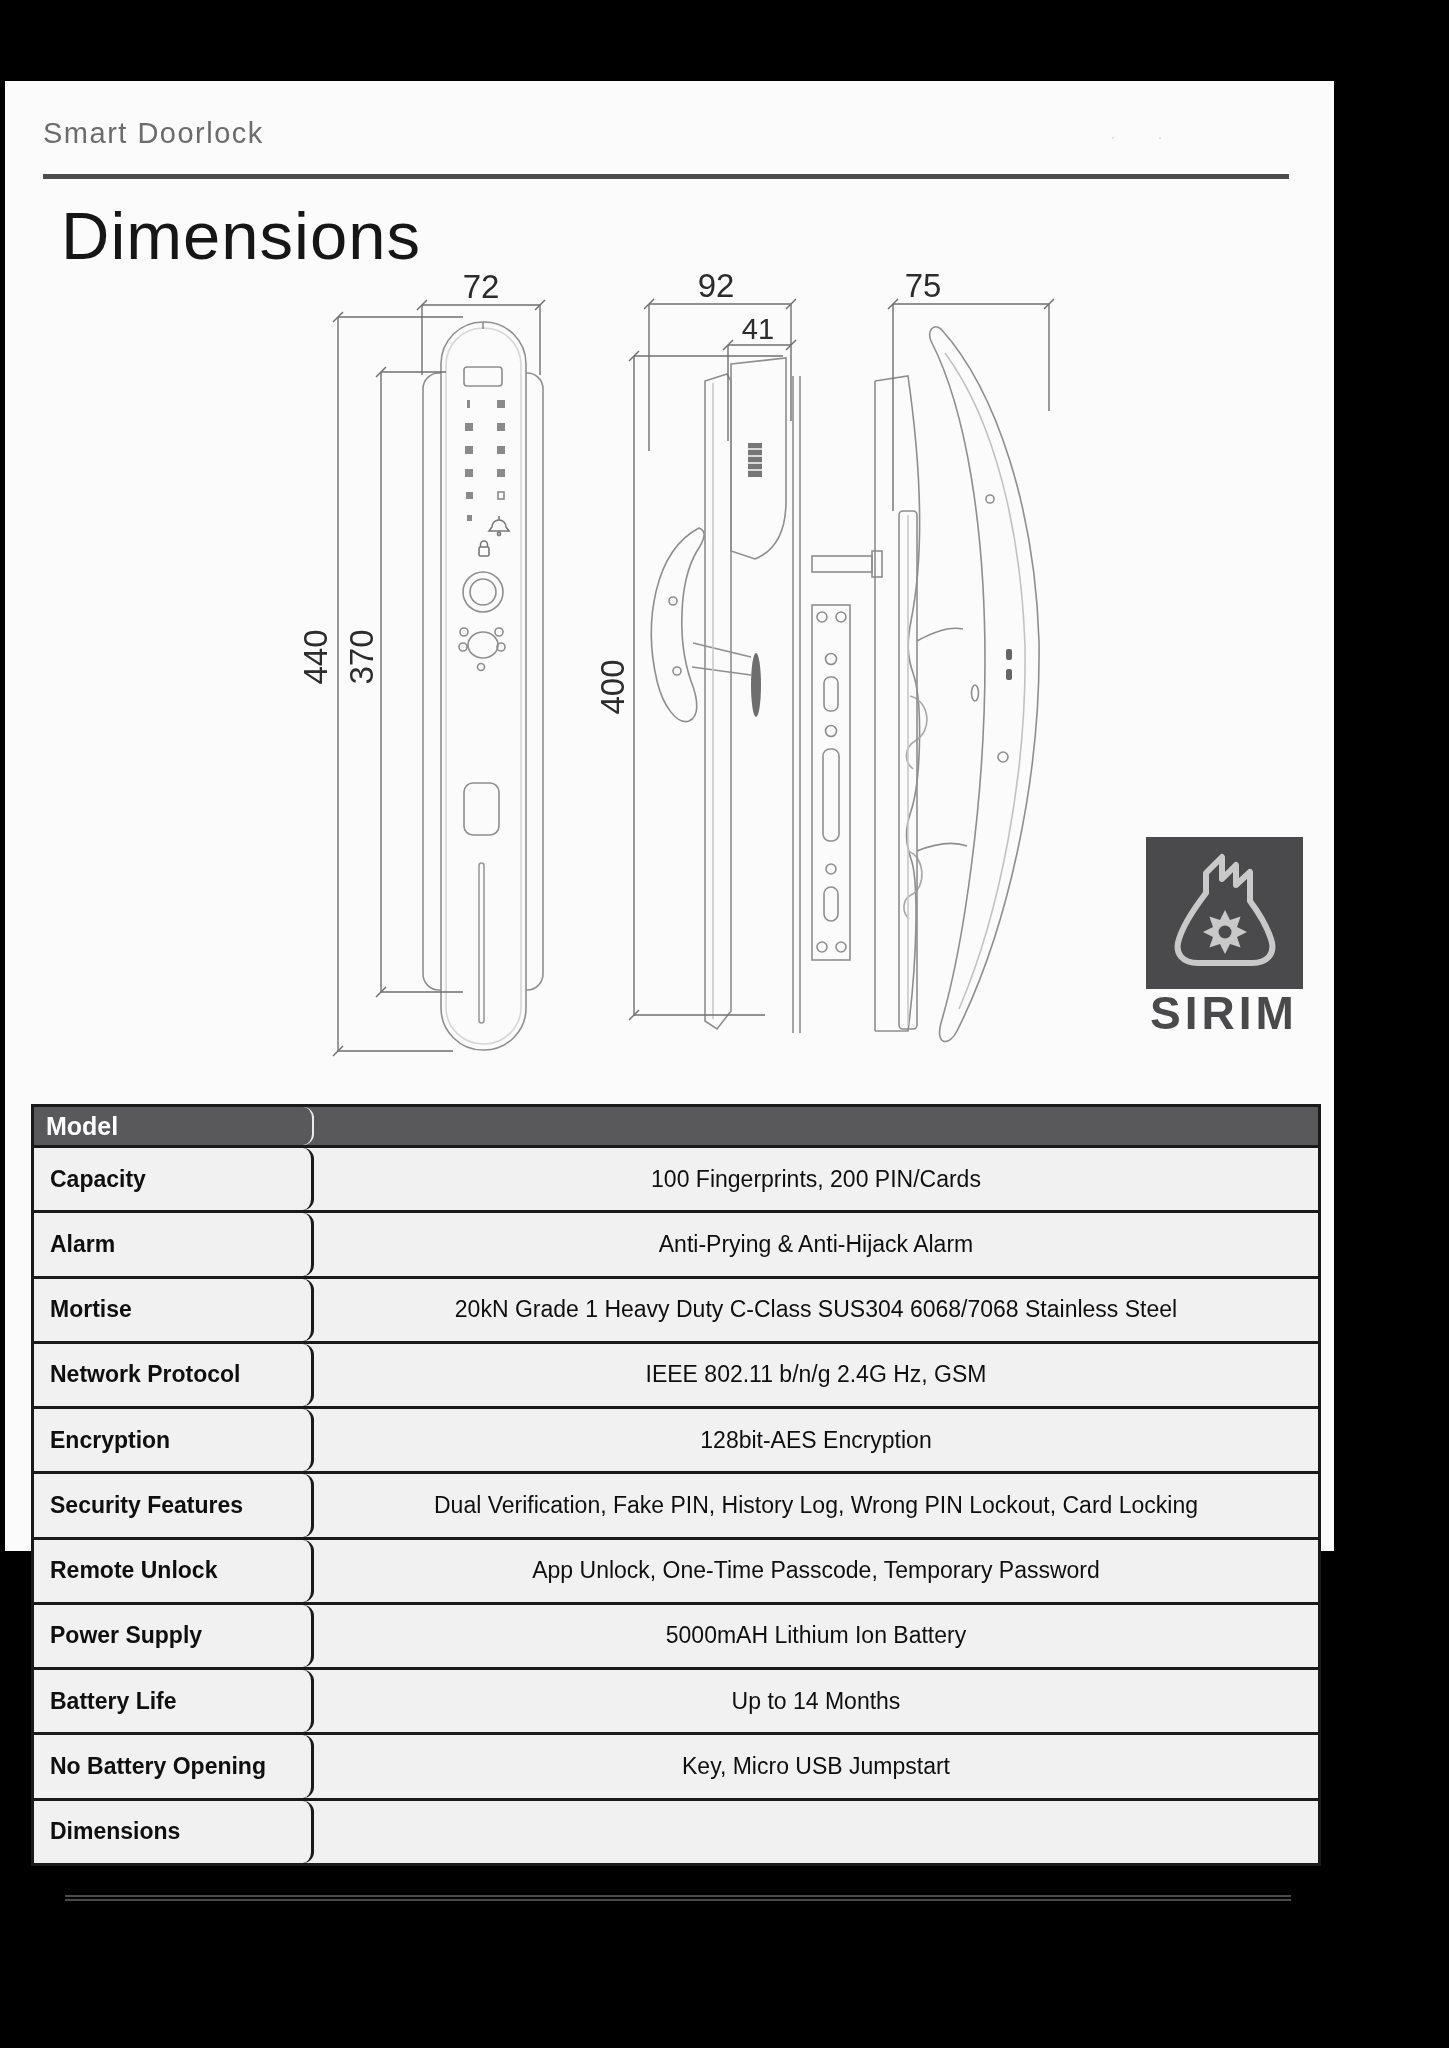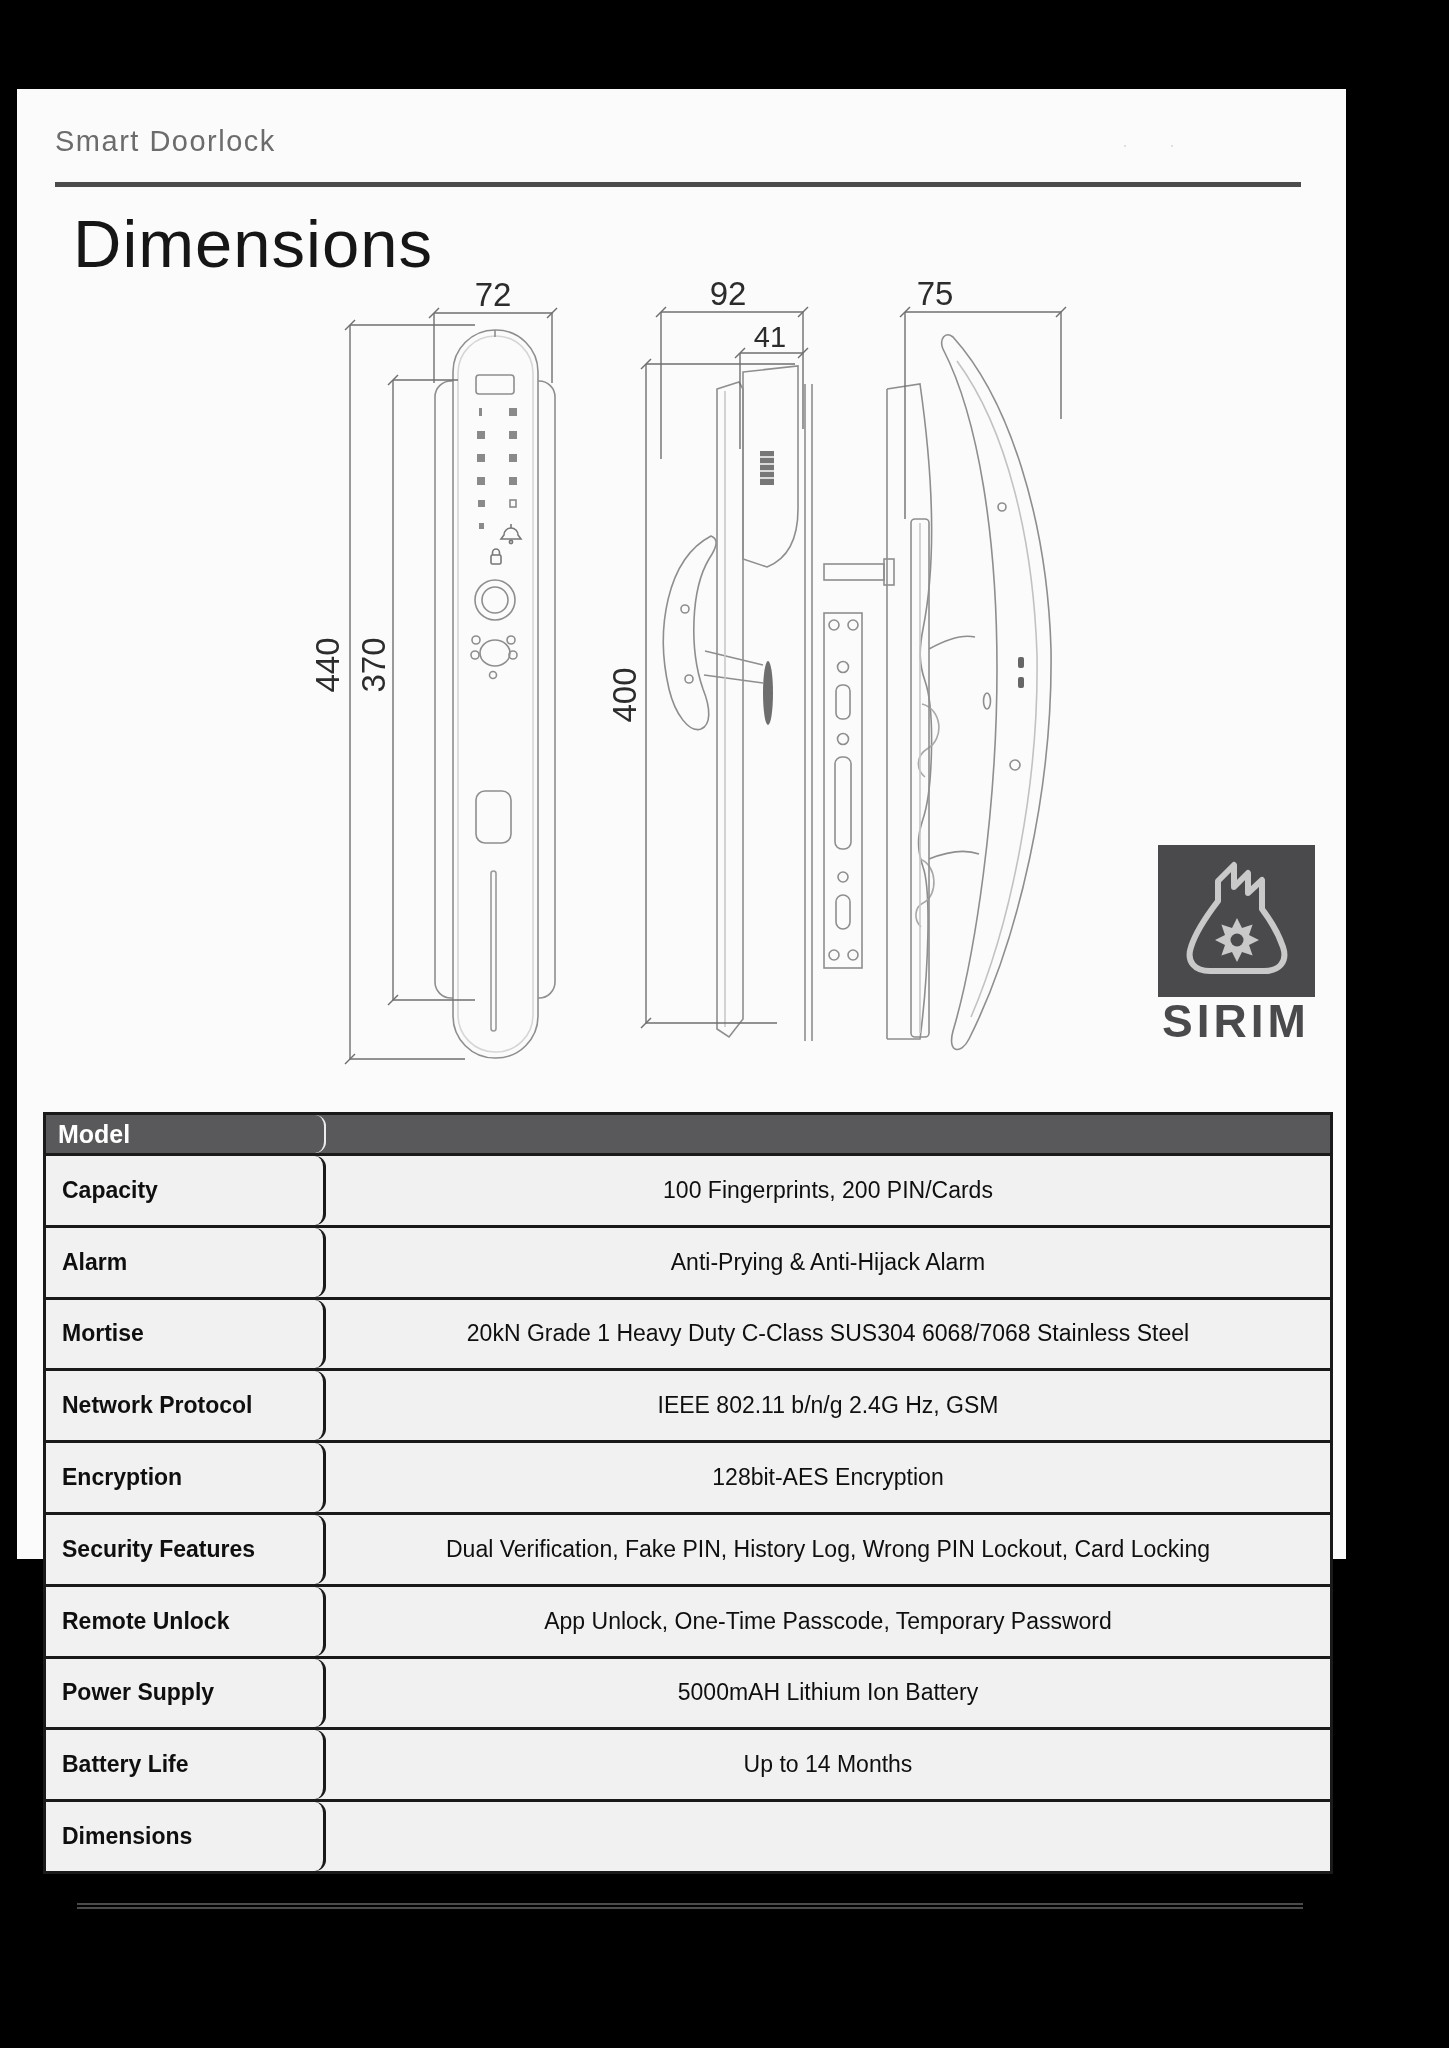--- a/index.html
+++ b/index.html
@@ -1,18 +1,18 @@
 <!DOCTYPE html>
 <html><head>
 <meta charset="utf-8">
 <style>
   html,body{margin:0;padding:0;background:#000;}
   .canvas{position:relative;width:1449px;height:2048px;background:#000;overflow:hidden;
           font-family:"Liberation Sans", sans-serif;}
-  .page{position:absolute;left:17px;top:81px;width:1329px;height:1470px;background:#fbfbfb;margin-top:8px;}
+  .page{position:absolute;left:5px;top:81px;width:1329px;height:1470px;background:#fbfbfb;}
   .product-name{position:absolute;left:38px;top:36px;font-size:29px;color:#6c6c6c;letter-spacing:1.5px;}
   .header-rule{position:absolute;left:38px;top:93px;width:1246px;height:5px;background:#4c4c4c;}
   .page-title{position:absolute;left:56px;top:116px;font-size:67px;color:#161616;font-weight:400;letter-spacing:1px;}
   .smudge{position:absolute;left:1105px;top:46px;width:120px;height:8px;color:#dcdcdc;font-size:18px;letter-spacing:18px;}
   .art{position:absolute;left:0;top:0;z-index:1;}
   .dim-text{font-size:33px;fill:#2c2c2c;}
   .dim-text-sm{font-size:29px;fill:#2c2c2c;}
   .spec-table{position:absolute;left:26px;top:1023px;width:1290px;height:762px;z-index:2;
               border:3px solid #1a1a1a;box-sizing:border-box;display:flex;flex-direction:column;background:#f1f1f2;}
   .tr{display:flex;flex:1;border-top:3px solid #1a1a1a;background:#f1f1f2;}
@@ -246,19 +246,23 @@
       </div>
       <div class="tr">
         <div class="td lab">Power Supply</div>
         <div class="td val">5000mAH Lithium Ion Battery</div>
       </div>
       <div class="tr">
         <div class="td lab">Battery Life</div>
         <div class="td val">Up to 14 Months</div>
       </div>
       <div class="tr">
+        <div class="td lab">No Battery Opening</div>
+        <div class="td val">Key, Micro USB Jumpstart</div>
+      </div>
+      <div class="tr">
         <div class="td lab">Dimensions</div>
       </div>
     </div>
 
     <div class="bottom-rule"></div>
   </div>
 </div>
 
 </body></html>

